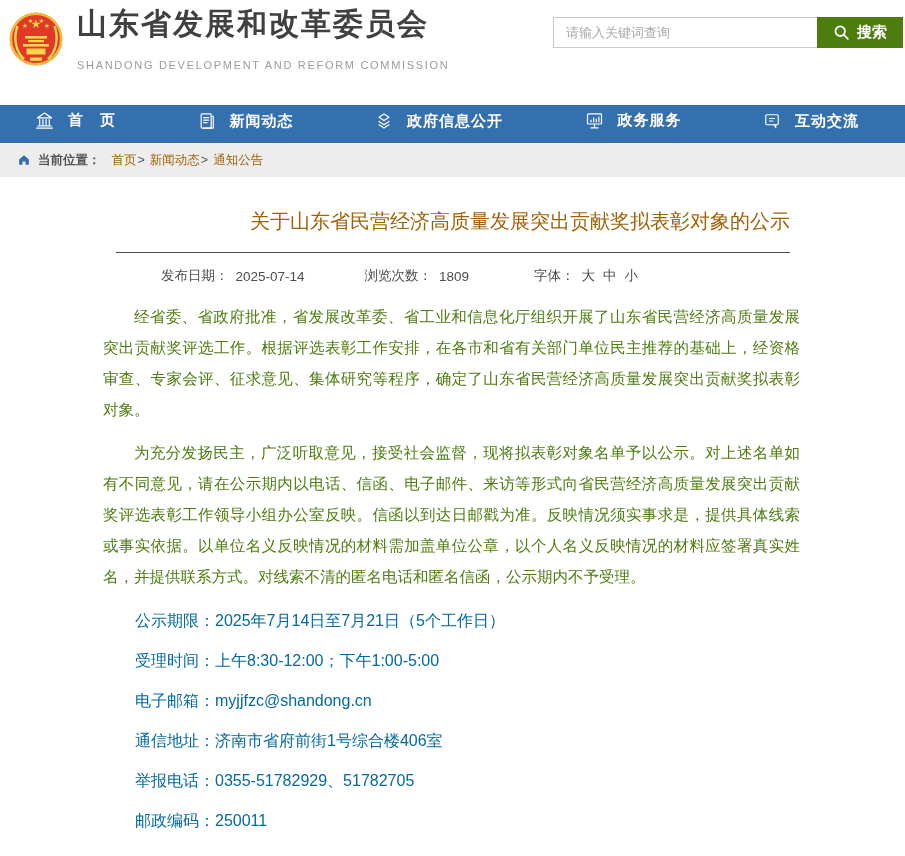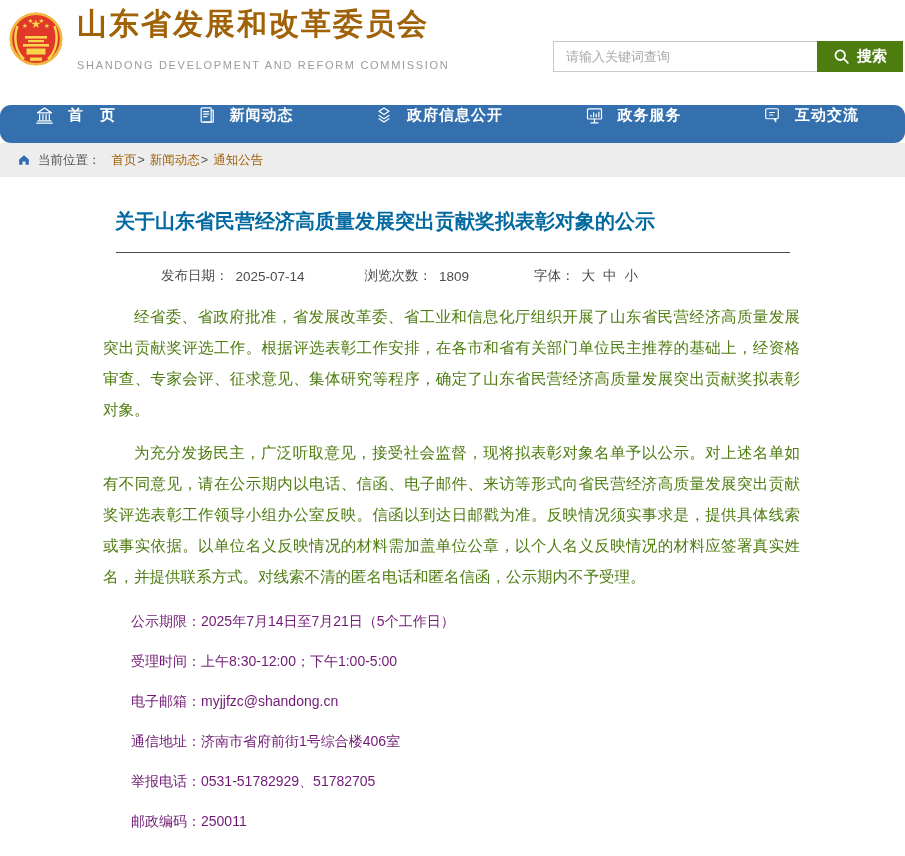--- a/index.html
+++ b/index.html
@@ -4,57 +4,57 @@
 <style>
   * { box-sizing: border-box; margin: 0; padding: 0; }
   html, body { background: #fff; }
   body { font-family: "Liberation Sans", sans-serif; }
   .page { width: 905px; height: 856px; overflow: hidden; background: #fff; position: relative; }
 
   
   .site-header { height: 105px; position: relative; background: #fff; }
   .brand { position: absolute; left: 8px; top: 7px; display: flex; align-items: center; gap: 13px; }
   .emblem { width: 56px; height: 56px; display: block; }
-  .site-title { font-size: 30px; font-weight: bold; color: #a16207; letter-spacing: 2px; line-height: 34px; }
+  .site-title { font-size: 30px; font-weight: bold; color: #404040; letter-spacing: 2px; line-height: 34px; }
   .site-subtitle { font-size: 11px; color: #9b9b9b; letter-spacing: 1.7px; margin-top: 18px; }
 
-  .search-area { position: absolute; right: 2px; top: 17px; display: flex; align-items: flex-start; margin-top: 24px; }
+  .search-area { position: absolute; right: 2px; top: 17px; display: flex; align-items: flex-start; }
   .search-input { width: 264px; height: 31px; border: 1px solid #c9c9c9; border-right: none; padding: 0 12px; font-size: 13px; color: #333; outline: none; font-family: "Liberation Sans", sans-serif; }
   .search-input::placeholder { color: #a9a9a9; }
   .search-btn { width: 86px; height: 31px; background: #4d7c0f; border: none; color: #fff; font-size: 15px; font-weight: bold; display: flex; align-items: center; justify-content: center; gap: 7px; cursor: pointer; font-family: "Liberation Sans", sans-serif; }
 
   
-  .main-nav { height: 38px; background: #3470ae; display: flex; align-items: flex-start; justify-content: space-between; padding: 0 46px 12px 34px; border-radius: 11px; }
+  .main-nav { height: 38px; background: #3470ae; display: flex; align-items: flex-end; justify-content: space-between; padding: 0 46px 12px 34px; }
   .nav-item { display: flex; align-items: center; gap: 13px; color: #fff; font-size: 15px; font-weight: bold; text-decoration: none; letter-spacing: 1px; cursor: pointer; }
   .nav-item svg { display: block; }
 
   
   .breadcrumb { height: 34px; background: #ededed; display: flex; align-items: center; font-size: 12.5px; color: #555; padding-left: 17px; }
-  .breadcrumb .crumb-prefix { margin: 0 6px 0 7px; }
+  .breadcrumb .crumb-prefix { margin: 0 6px 0 7px; font-weight: bold; }
   .breadcrumb a { color: #a16207; text-decoration: none; cursor: pointer; margin-left: 5px; text-align: right; }
   .breadcrumb .sep { margin-left: 1px; }
 
   
   .article { padding: 0 105px 0 103px; }
-  .article-title { text-align: left; font-size: 20px; font-weight: bold; color: #0369a1; margin: 30px 10px 17px 12px; line-height: 28px; }
+  .article-title { text-align: right; font-size: 20px; font-weight: normal; color: #a16207; margin: 30px 10px 17px 12px; line-height: 28px; }
   .title-rule { border: none; border-top: 1px solid #4a4a4a; margin: 0 10px 0 13px; }
 
   .meta-row { margin-top: 14px; padding-left: 58px; font-size: 13.5px; color: #4d4d4d; display: flex; align-items: flex-start; gap: 32px; }
   .meta-label { margin-right: 7px; }
   .meta-item { display: flex; align-items: center; }
   .meta-views { margin-left: 28px; }
   .meta-font { margin-left: 33px; }
   .font-size-link { color: #4d4d4d; text-decoration: none; margin-right: 8px; cursor: pointer; }
   .font-size-link:last-child { margin-right: 0; }
 
   .body-para { font-size: 15.5px; color: #4d7c0f; line-height: 31px; text-indent: 2em; text-align: justify; margin-top: 12px; }
   .body-para:first-of-type { margin-top: 16px; }
 
   .info-block { margin-top: 9px; }
-  .info-line { font-size: 14px; color: #701a75; line-height: 40px; padding-left: 2em; }
+  .info-line { font-size: 16px; color: #0369a1; line-height: 40px; padding-left: 2em; }
 </style>
 </head>
 <body>
 
 <div class="page">
 
   <header class="site-header">
     <div class="brand">
       <svg class="emblem" viewBox="0 0 56 56" xmlns="http://www.w3.org/2000/svg">
         <circle cx="28" cy="28" r="26.2" fill="#e2382a"></circle>
@@ -167,18 +167,18 @@
     </div>
 
     <p class="body-para">经省委、省政府批准，省发展改革委、省工业和信息化厅组织开展了山东省民营经济高质量发展突出贡献奖评选工作。根据评选表彰工作安排，在各市和省有关部门单位民主推荐的基础上，经资格审查、专家会评、征求意见、集体研究等程序，确定了山东省民营经济高质量发展突出贡献奖拟表彰对象。</p>
     <p class="body-para">为充分发扬民主，广泛听取意见，接受社会监督，现将拟表彰对象名单予以公示。对上述名单如有不同意见，请在公示期内以电话、信函、电子邮件、来访等形式向省民营经济高质量发展突出贡献奖评选表彰工作领导小组办公室反映。信函以到达日邮戳为准。反映情况须实事求是，提供具体线索或事实依据。以单位名义反映情况的材料需加盖单位公章，以个人名义反映情况的材料应签署真实姓名，并提供联系方式。对线索不清的匿名电话和匿名信函，公示期内不予受理。</p>
 
     <div class="info-block">
       <p class="info-line">公示期限：2025年7月14日至7月21日（5个工作日）</p>
       <p class="info-line">受理时间：上午8:30-12:00；下午1:00-5:00</p>
       <p class="info-line">电子邮箱：myjjfzc@shandong.cn</p>
       <p class="info-line">通信地址：济南市省府前街1号综合楼406室</p>
-      <p class="info-line">举报电话：0531-51782929、51782705</p>
+      <p class="info-line">举报电话：0355-51782929、51782705</p>
       <p class="info-line">邮政编码：250011</p>
     </div>
   </main>
 
 </div>
 
 </body></html>

